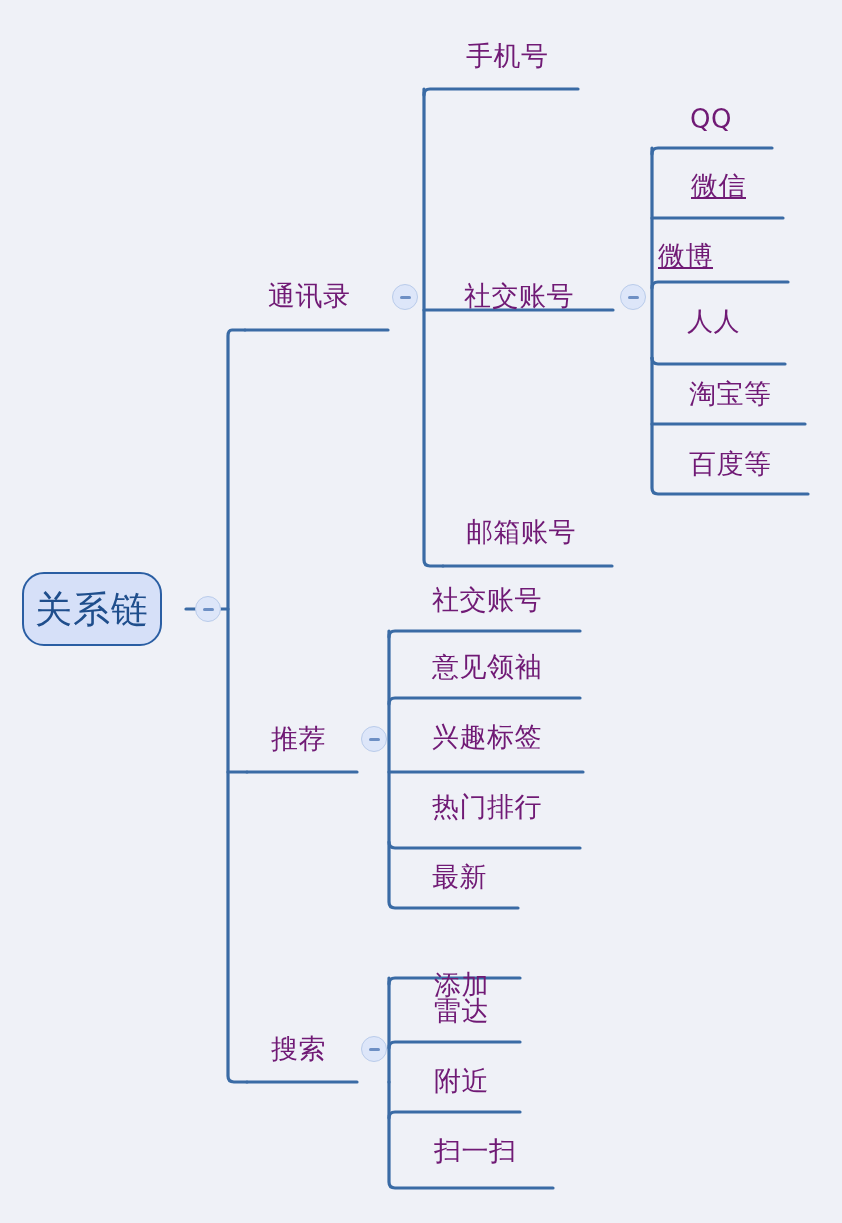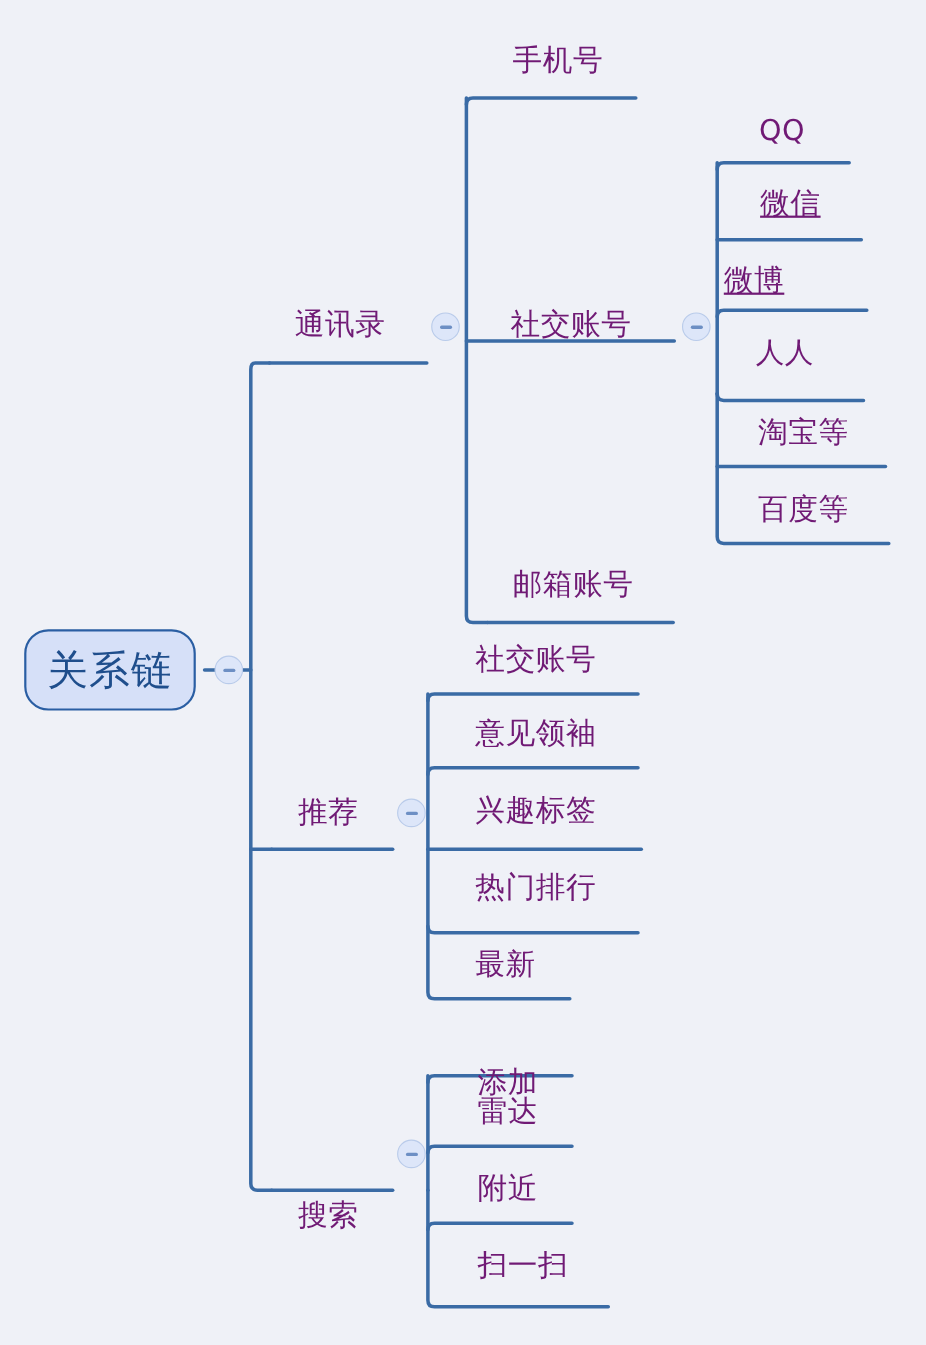--- a/index.html
+++ b/index.html
@@ -117,38 +117,38 @@
       <path d="M 389 842 Q 389 848 395 848 L 580 848"></path>
 
       <path d="M 389 984 Q 389 978 395 978 L 520 978"></path>
       <path d="M 389 978 L 389 1182 Q 389 1188 395 1188 L 553 1188"></path>
       <path d="M 389 1048 Q 389 1042 395 1042 L 520 1042"></path>
       <path d="M 389 1118 Q 389 1112 395 1112 L 520 1112"></path>
       <path d="M 389 1082 L 389 1082"></path>
     </g>
   </svg>
 
-  <div class="root-node" style="left:22px; top:572px; width:156px; height:74px;">
+  <div class="root-node" style="left:22px; top:572px; width:140px; height:74px;">
     <span class="root-text">关系链</span>
   </div>
   <div class="toggle" style="left:195px; top:596px;">
     <span class="minus"></span>
   </div>
 
   <div class="node-label" style="left:268px; top:282px;text-align:right;">通讯录</div>
   <div class="toggle" style="left:392px; top:284px;">
     <span class="minus"></span>
   </div>
 
   <div class="node-label" style="left:271px; top:725px;">推荐</div>
   <div class="toggle" style="left:361px; top:726px;">
     <span class="minus"></span>
   </div>
 
-  <div class="node-label" style="left:271px; top:1092px;text-align:right;">搜索</div>
+  <div class="node-label" style="left:271px; top:1035px;text-align:right;">搜索</div>
   <div class="toggle" style="left:361px; top:1036px;">
     <span class="minus"></span>
   </div>
 
   <div class="node-label" style="left:466px; top:42px;">手机号</div>
 
   <div class="node-label" style="left:464px; top:282px;">社交账号</div>
   <div class="toggle" style="left:620px; top:284px;">
     <span class="minus"></span>
   </div>

